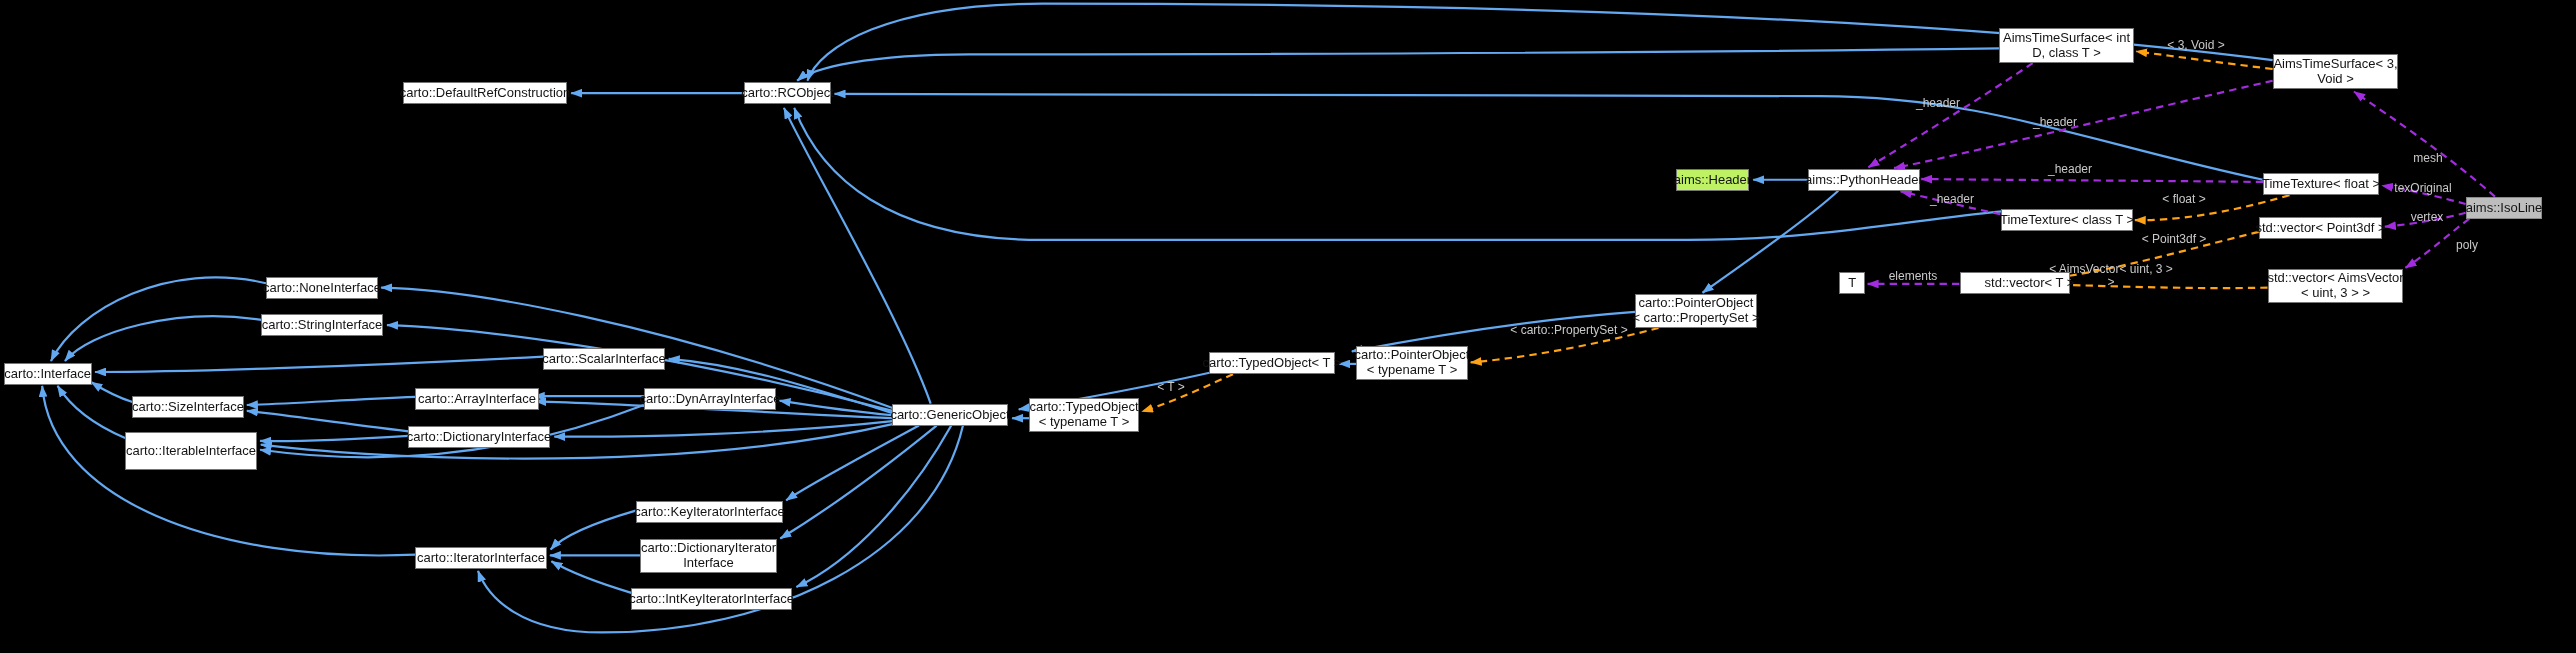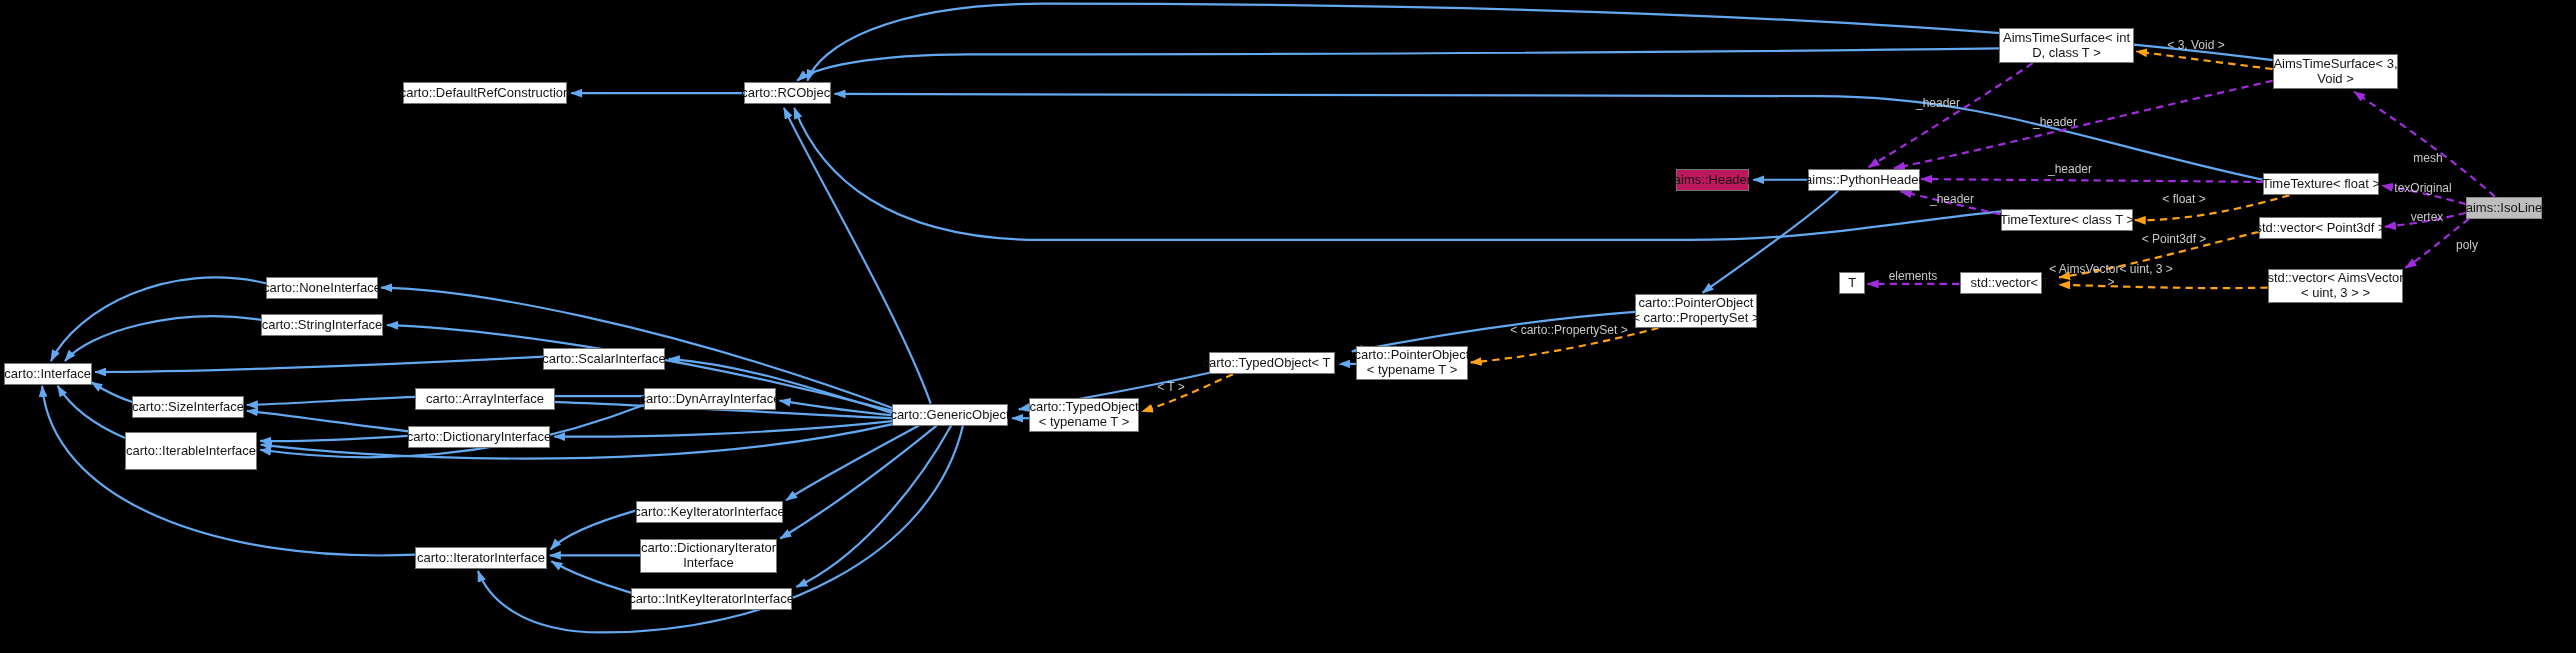--- a/index.html
+++ b/index.html
@@ -115,21 +115,21 @@
     </div>
     <div class="node" style="left: 261px; top: 314px; width: 122px; height: 22px; background: rgb(255, 255, 255); border-color: rgb(117, 117, 117);">
       <span>carto::StringInterface</span>
     </div>
     <div class="node" style="left: 543px; top: 348px; width: 122px; height: 22px; background: rgb(255, 255, 255); border-color: rgb(117, 117, 117);">
       <span>carto::ScalarInterface</span>
     </div>
     <div class="node" style="left: 132px; top: 396px; width: 112px; height: 22px; background: rgb(255, 255, 255); border-color: rgb(117, 117, 117);">
       <span>carto::SizeInterface</span>
     </div>
-    <div class="node" style="left: 415px; top: 388px; width: 140px; height: 22px; background: rgb(255, 255, 255); border-color: rgb(117, 117, 117);">
+    <div class="node" style="left: 415px; top: 388px; width: 124px; height: 22px; background: rgb(255, 255, 255); border-color: rgb(117, 117, 117);">
       <span>carto::ArrayInterface</span>
     </div>
     <div class="node" style="left: 644px; top: 388px; width: 132px; height: 22px; background: rgb(255, 255, 255); border-color: rgb(117, 117, 117);">
       <span>carto::DynArrayInterface</span>
     </div>
     <div class="node" style="left: 125px; top: 432px; width: 132px; height: 38px; background: rgb(255, 255, 255); border-color: rgb(117, 117, 117);">
       <span>carto::IterableInterface</span>
     </div>
     <div class="node" style="left: 408px; top: 426px; width: 142px; height: 22px; background: rgb(255, 255, 255); border-color: rgb(117, 117, 117);">
       <span>carto::DictionaryInterface</span>
@@ -158,21 +158,21 @@
       <span>carto::TypedObject&lt; T &gt;</span>
     </div>
     <div class="node" style="left: 1356px; top: 346px; width: 112px; height: 34px; background: rgb(255, 255, 255); border-color: rgb(117, 117, 117);">
       <span>carto::PointerObject</span>
       <span>&lt; typename T &gt;</span>
     </div>
     <div class="node" style="left: 1635px; top: 294px; width: 122px; height: 34px; background: rgb(255, 255, 255); border-color: rgb(117, 117, 117);">
       <span>carto::PointerObject</span>
       <span>&lt; carto::PropertySet &gt;</span>
     </div>
-    <div class="node" style="left: 1676px; top: 169px; width: 73px; height: 22px; background: #be185d; border-color: rgb(117, 117, 117);">
+    <div class="node" style="left: 1676px; top: 169px; width: 73px; height: 22px; background: #bef264; border-color: rgb(117, 117, 117);">
       <span>aims::Header</span>
     </div>
     <div class="node" style="left: 1808px; top: 169px; width: 112px; height: 22px; background: rgb(255, 255, 255); border-color: rgb(117, 117, 117);">
       <span>aims::PythonHeader</span>
     </div>
     <div class="node" style="left: 1999px; top: 28px; width: 135px; height: 35px; background: rgb(255, 255, 255); border-color: rgb(117, 117, 117);">
       <span>AimsTimeSurface&lt; int</span>
       <span>D, class T &gt;</span>
     </div>
     <div class="node" style="left: 2273px; top: 54px; width: 125px; height: 35px; background: rgb(255, 255, 255); border-color: rgb(117, 117, 117);">
@@ -184,21 +184,21 @@
     </div>
     <div class="node" style="left: 2001px; top: 209px; width: 132px; height: 22px; background: rgb(255, 255, 255); border-color: rgb(117, 117, 117);">
       <span>TimeTexture&lt; class T &gt;</span>
     </div>
     <div class="node" style="left: 2259px; top: 217px; width: 123px; height: 22px; background: rgb(255, 255, 255); border-color: rgb(117, 117, 117);">
       <span>std::vector&lt; Point3df &gt;</span>
     </div>
     <div class="node" style="left: 1839px; top: 272px; width: 26.4px; height: 22px; background: rgb(255, 255, 255); border-color: rgb(117, 117, 117);">
       <span>T</span>
     </div>
-    <div class="node" style="left: 1960px; top: 272px; width: 82px; height: 22px; background: rgb(255, 255, 255); border-color: rgb(117, 117, 117); padding-left: 29px;">
+    <div class="node" style="left: 1960px; top: 272px; width: 110px; height: 22px; background: rgb(255, 255, 255); border-color: rgb(117, 117, 117); padding-left: 29px;">
       <span>std::vector&lt; T &gt;</span>
     </div>
     <div class="node" style="left: 2268px; top: 269px; width: 135px; height: 34px; background: rgb(255, 255, 255); border-color: rgb(117, 117, 117);">
       <span>std::vector&lt; AimsVector</span>
       <span>&lt; uint, 3 &gt; &gt;</span>
     </div>
     <div class="node highlight" style="left: 2466px; top: 197px; width: 76px; height: 22px; background: rgb(189, 189, 189);">
       <span>aims::IsoLine</span>
     </div>
   </div>

